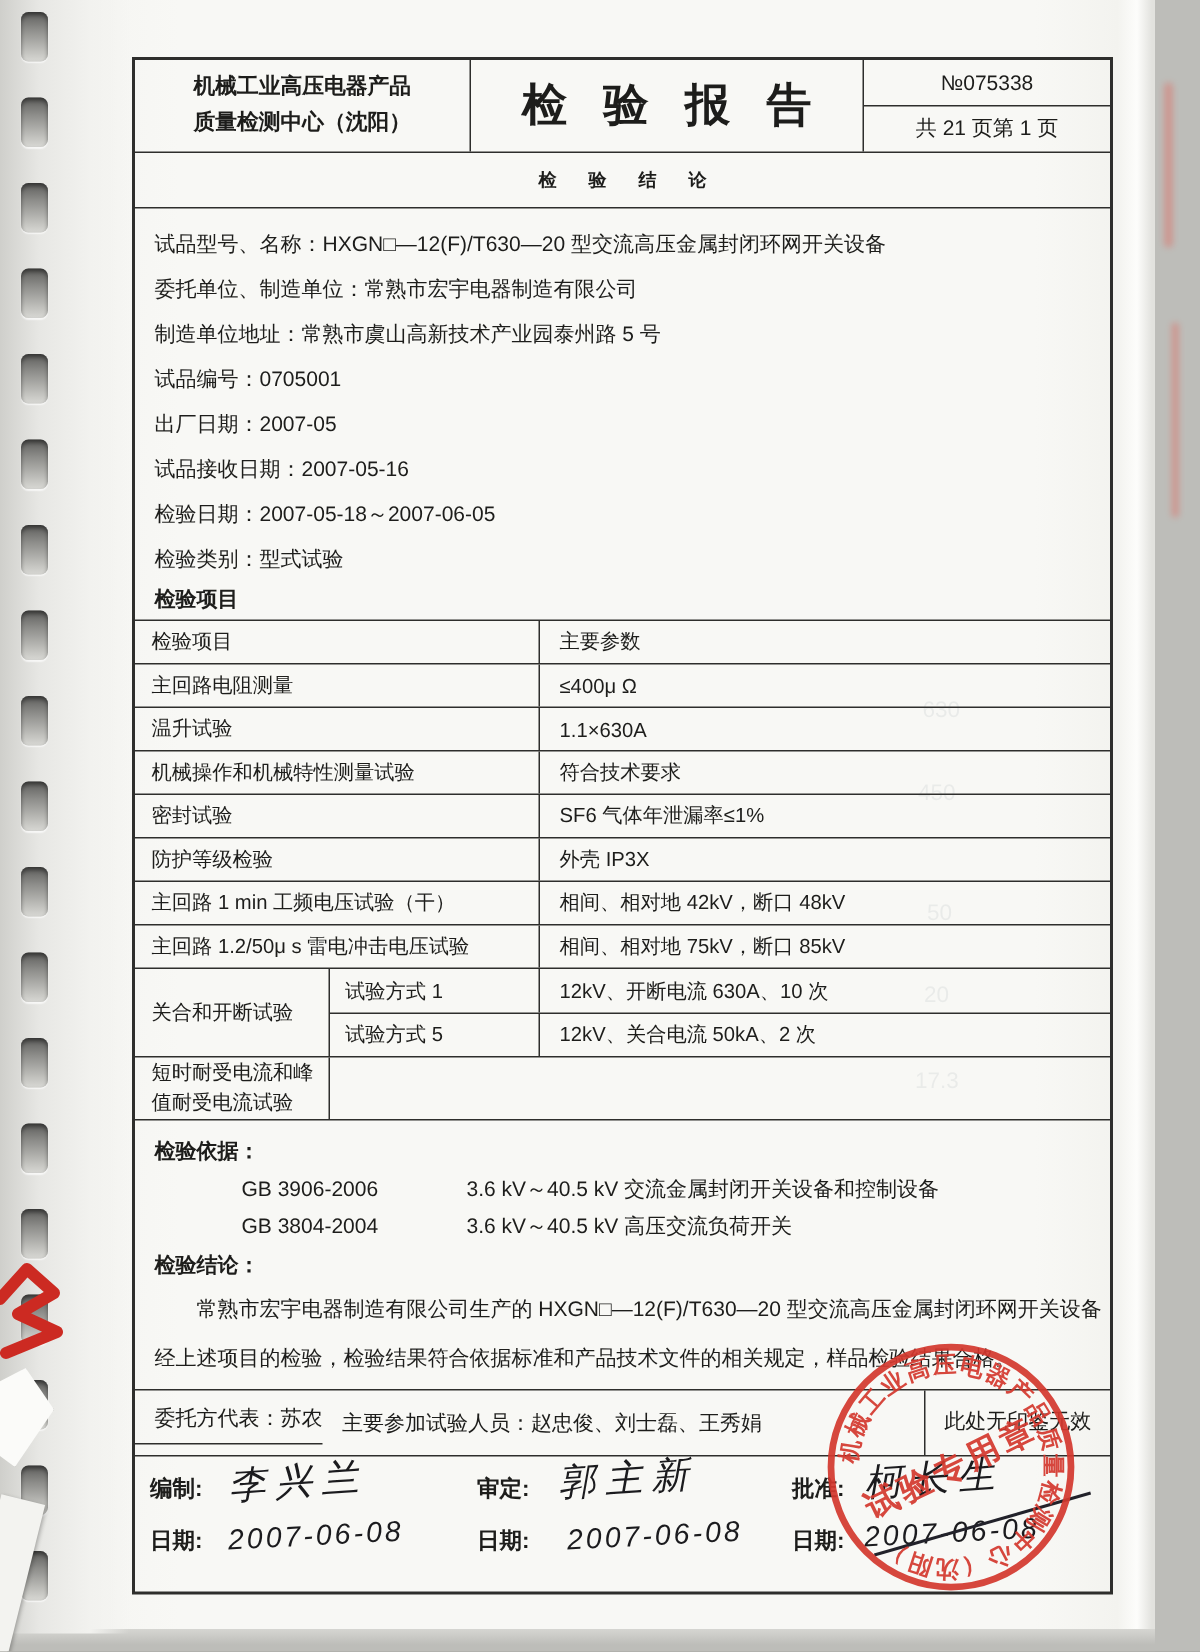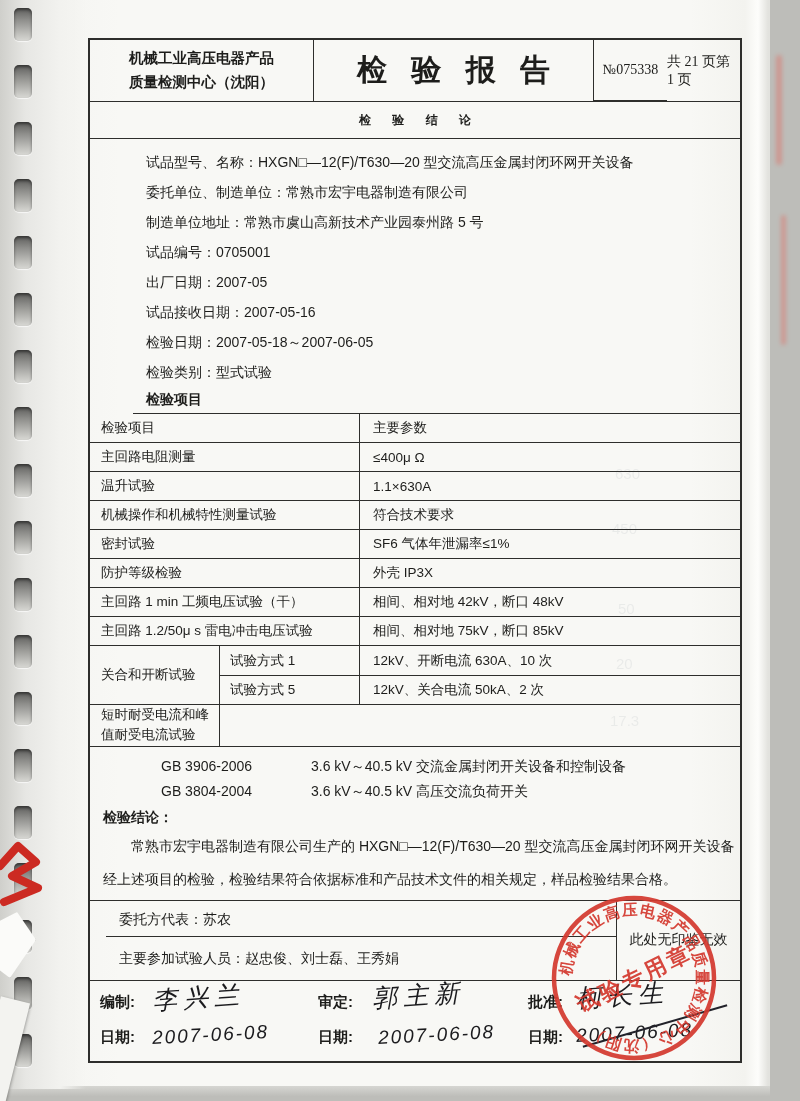--- a/index.html
+++ b/index.html
@@ -27,28 +27,28 @@
 
   
   .sheet { position:absolute; left:88px; top:38px; width:654px; height:1025px;
            border:2px solid #2e2e2c; color:#1d1d1b; display:flex; flex-direction:column; background:transparent; }
 
   .hdr { display:flex; height:62px; border-bottom:1px solid #2e2e2c; flex:none; }
   .hdr-org { width:224px; border-right:1px solid #2e2e2c; display:flex; flex-direction:column;
              align-items:center; justify-content:center; font-weight:bold; font-size:14.5px; line-height:1.6; }
   .hdr-title { flex:1; display:flex; align-items:center; justify-content:center;
                font-size:30px; font-weight:bold; letter-spacing:8px; padding-left:8px; }
-  .hdr-no { width:147px; border-left:1px solid #2e2e2c; display:flex; font-size:14px;font-family:Liberation Serif, serif; }
+  .hdr-no { width:165px; border-left:1px solid #2e2e2c; display:flex; flex-direction:column; font-size:14px; }
   .hdr-no > div { flex:1; display:flex; align-items:center; justify-content:center; }
   .hdr-no .top { border-bottom:1px solid #2e2e2c; }
 
   .banner { height:37px; border-bottom:1px solid #2e2e2c; display:flex; align-items:center; justify-content:center;
             font-size:12px; font-weight:bold; letter-spacing:9px; padding-left:9px; flex:none; }
 
-  .info { padding:8px 10px 2px 13px; font-size:14px; border-bottom:1px solid #2e2e2c; flex:none;margin-left:43px; }
+  .info { padding:8px 10px 2px 13px; font-size:14px; border-bottom:1px solid #2e2e2c; flex:none; }
   .info-line { height:30px; line-height:30px; white-space:nowrap; }
   .info-items-hd { height:24px; line-height:24px; font-weight:bold; }
 
   .p-row { display:flex; height:29px; border-bottom:1px solid #2e2e2c; font-size:13.5px; flex:none; }
   .p-item { width:270px; border-right:1px solid #2e2e2c; display:flex; align-items:center; padding-left:11px; }
   .p-val { flex:1; display:flex; align-items:center; padding-left:13px; }
 
   .g-row { display:flex; border-bottom:1px solid #2e2e2c; font-size:13.5px; flex:none; }
   .g-item { width:130px; border-right:1px solid #2e2e2c; display:flex; align-items:center; padding:0 6px 0 11px; line-height:1.5; }
   .g-right { flex:1; display:flex; flex-direction:column; }
@@ -58,21 +58,21 @@
   .g-val { flex:1; display:flex; align-items:center; padding-left:13px; }
 
   .basis { border-bottom:1px solid #2e2e2c; padding:7px 12px 4px 13px; font-size:14px; flex:none; }
   .basis-label, .concl-label { font-weight:bold; height:26px; line-height:26px; }
   .std-line { display:flex; height:25px; line-height:25px; padding-left:58px; }
   .std-no { width:150px; }
   .concl-l1 { height:33px; line-height:33px; text-indent:2em; white-space:nowrap; }
   .concl-l2 { height:33px; line-height:33px; white-space:nowrap; }
 
   .reps { display:flex; border-bottom:1px solid #2e2e2c; flex:none; }
-  .reps-left { flex:1; display:flex; flex-direction:column; font-size:14px;margin-left:16px; }
+  .reps-left { flex:1; display:flex; flex-direction:row; font-size:14px; }
   .rep-line1 { height:36px; line-height:36px; padding-left:13px; border-bottom:1px solid #2e2e2c; }
   .rep-line2 { height:43px; line-height:43px; padding-left:13px; }
   .reps-right { width:124px; border-left:1px solid #2e2e2c; display:flex; align-items:center; justify-content:center;
                 font-size:14px; white-space:nowrap; }
 
   .sigs { flex:1; position:relative; font-size:15px; }
   .sig-label { position:absolute; font-weight:bold; }
   .hand { position:absolute; font-style:italic; color:#1b1b1e; white-space:nowrap; }
   .hand-name { font-size:25px; transform:rotate(-4deg); letter-spacing:6px; }
   .hand-date { font-size:19px; transform:rotate(-3deg); letter-spacing:2px; }
@@ -198,20 +198,21 @@
               <div class="g-val">12kV、关合电流 50kA、2 次</div>
             </div>
           </div>
         </div>
         <div class="g-row">
           <div class="g-item">短时耐受电流和峰值耐受电流试验</div>
         </div>
       </div>
 
     <div class="basis">
+      <div class="basis-label">检验依据：</div>
       <div class="std-line">
         <span class="std-no">GB 3906-2006</span>
         <span>3.6 kV～40.5 kV 交流金属封闭开关设备和控制设备</span>
       </div>
       <div class="std-line">
         <span class="std-no">GB 3804-2004</span>
         <span>3.6 kV～40.5 kV 高压交流负荷开关</span>
       </div>
       <div class="concl-label">检验结论：</div>
       <div class="concl-l1">常熟市宏宇电器制造有限公司生产的 HXGN□—12(F)/T630—20 型交流高压金属封闭环网开关设备</div>

